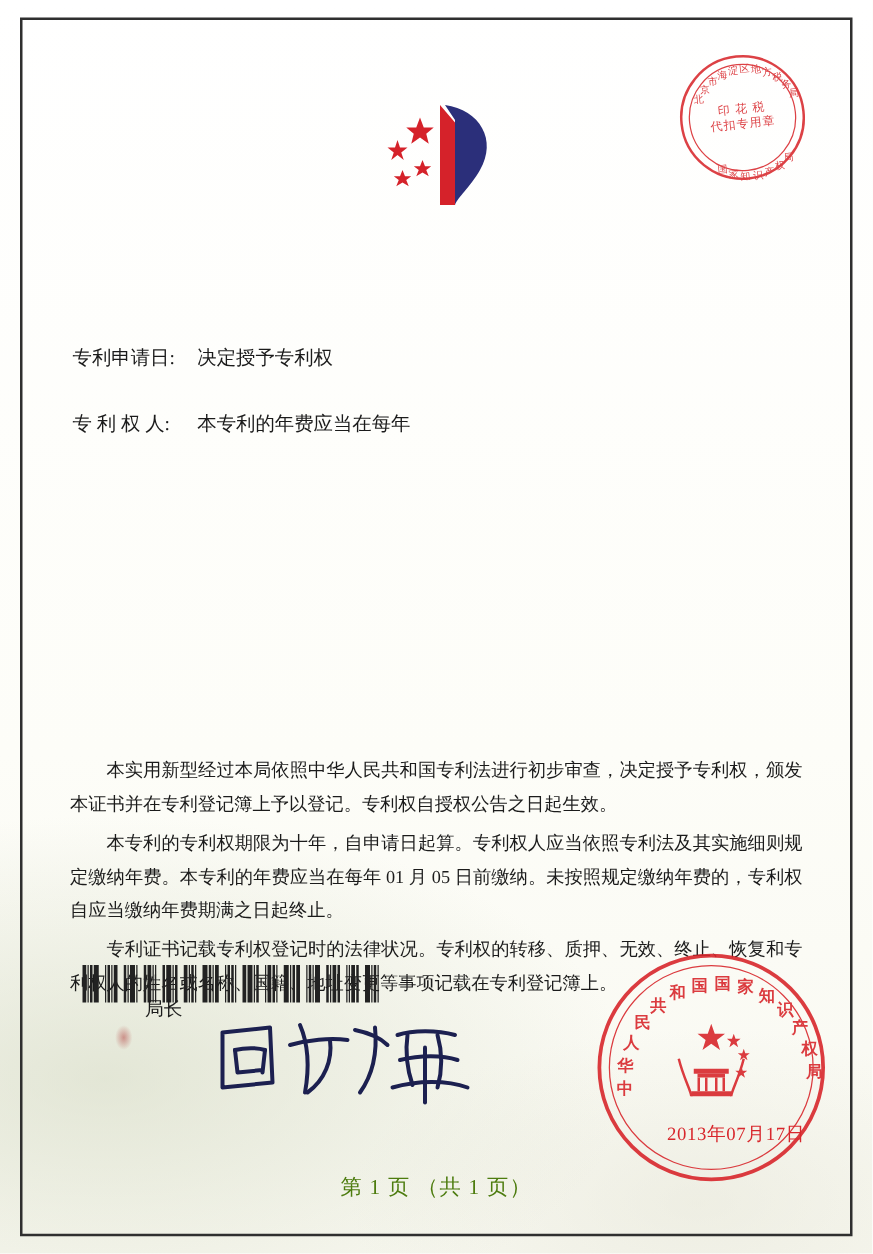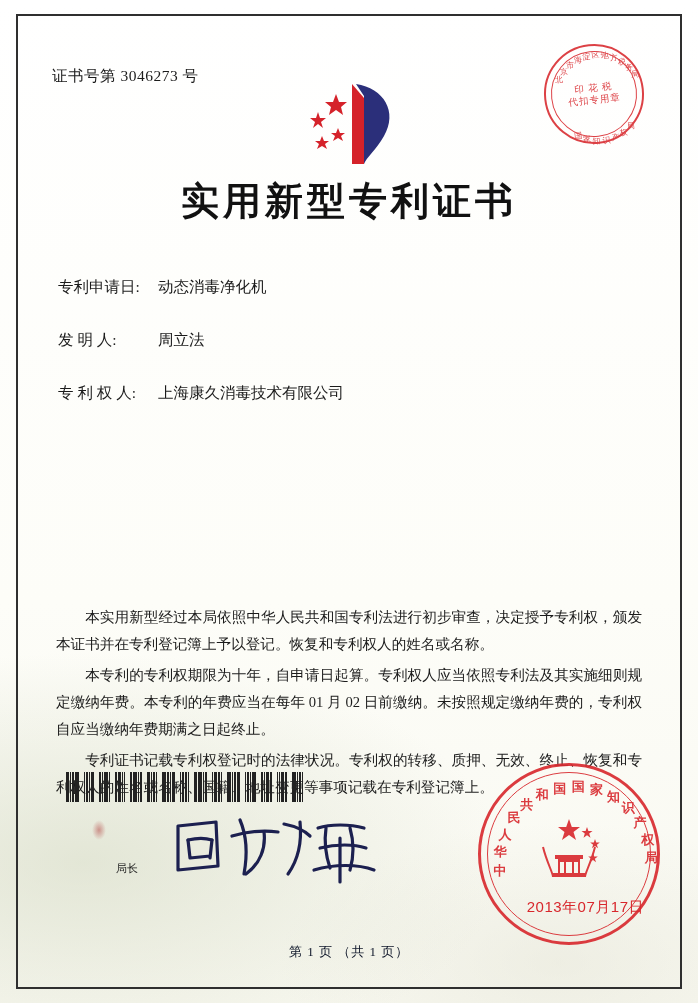--- a/index.html
+++ b/index.html
@@ -140,22 +140,22 @@
   }
   .barcode span {
     display: inline-block;
     background: #222;
     height: 30px;
     margin-right: 1px;
     vertical-align: top;
   }
   .director-label {
     position: absolute;
-    left: 116px; top: 861px;
-    font-size: 11px;
+    left: 116px; top: 798px;
+    font-size: 15px;
     color: #1b1b1b;
   }
   .signature {
     position: absolute;
     left: 168px; top: 808px;
     width: 220px; height: 80px;
     color: #1c1c3a;
     font-size: 52px;
     font-family: "Liberation Serif", serif;
   }
@@ -189,47 +189,46 @@
     transform: translate(-50%, -50%);
     width: 72px; height: 66px;
   }
   .seal-date {
     position: absolute;
     right: 54px; bottom: 86px;
     font-size: 15px;
     color: #d8272c;
     letter-spacing: 0.5px;
     white-space: nowrap;
-    font-family: Liberation Sans, sans-serif;
+    font-family: Liberation Serif, serif;
   }
   .page-footer {
     position: absolute;
     left: 0; bottom: 42px;
     width: 100%;
     text-align: center;
-    font-size: 13px;
-    color: #0f172a;
+    font-size: 17px;
+    color: #4d7c0f;
     letter-spacing: 1px;
   }
   .stain {
     position: absolute;
     left: 92px; top: 820px;
     width: 14px; height: 20px;
     background: radial-gradient(ellipse at center, rgba(170,40,40,0.45), rgba(170,40,40,0) 70%);
     pointer-events: none;
   }
 </style>
 </head>
 <body>
 
 <div class="page">
   <div class="paper-tint"></div>
   <div class="border-frame"></div>
 
-  <div class="cert-number">证书号第 3046273 号</div>
 
   <div class="logo">
     <svg width="110" height="90" viewBox="0 0 110 90">
       <path d="M52 6 L52 86 L64 86 L64 20 Z" fill="#d5222a"></path>
       <path d="M56 6 C84 10, 98 34, 84 58 C76 72, 66 80, 64 86 L64 18 Z" fill="#2b2f7a"></path>
       <polygon points="36,16 39,24 47,24 41,29 43,37 36,32 29,37 31,29 25,24 33,24" fill="#d5222a"></polygon>
       <polygon points="18,34 20,40 26,40 21,44 23,50 18,46 13,50 15,44 10,40 16,40" fill="#d5222a"></polygon>
       <polygon points="22,58 24,63 29,63 25,66 27,71 22,68 17,71 19,66 15,63 20,63" fill="#d5222a"></polygon>
       <polygon points="38,50 40,55 45,55 41,58 43,63 38,60 33,63 35,58 31,55 36,55" fill="#d5222a"></polygon>
     </svg>
@@ -258,40 +257,35 @@
       <span style="transform: rotate(162deg) translate(0,-42px) rotate(-162deg);">产</span>
       <span style="transform: rotate(149deg) translate(0,-42px) rotate(-149deg);">权</span>
       <span style="transform: rotate(136deg) translate(0,-42px) rotate(-136deg);">局</span>
     </div>
     <div class="center-lines">
       <div>印 花 税</div>
       <div>代扣专用章</div>
     </div>
   </div>
 
-  <div class="title">实用新型专利证书</div>
 
   <div class="fields">
     <div class="field-row">
       <span class="field-label">专利申请日:</span>
-      <span class="field-value">动态消毒净化机</span>
-    </div>
-    <div class="field-row">
-      <span class="field-label">发  明  人:</span>
-      <span class="field-value">周立法</span>
+      <span class="field-value">决定授予专利权</span>
     </div>
     <div class="field-row">
       <span class="field-label">专 利 权 人:</span>
-      <span class="field-value">上海康久消毒技术有限公司</span>
+      <span class="field-value">本专利的年费应当在每年</span>
     </div>
   </div>
 
   <div class="body-text">
-    <p>本实用新型经过本局依照中华人民共和国专利法进行初步审查，决定授予专利权，颁发本证书并在专利登记簿上予以登记。恢复和专利权人的姓名或名称。</p>
-    <p>本专利的专利权期限为十年，自申请日起算。专利权人应当依照专利法及其实施细则规定缴纳年费。本专利的年费应当在每年 01 月 02 日前缴纳。未按照规定缴纳年费的，专利权自应当缴纳年费期满之日起终止。</p>
+    <p>本实用新型经过本局依照中华人民共和国专利法进行初步审查，决定授予专利权，颁发本证书并在专利登记簿上予以登记。专利权自授权公告之日起生效。</p>
+    <p>本专利的专利权期限为十年，自申请日起算。专利权人应当依照专利法及其实施细则规定缴纳年费。本专利的年费应当在每年 01 月 05 日前缴纳。未按照规定缴纳年费的，专利权自应当缴纳年费期满之日起终止。</p>
     <p>专利证书记载专利权登记时的法律状况。专利权的转移、质押、无效、终止、恢复和专利权人的姓名或名称、国籍、地址变更等事项记载在专利登记簿上。</p>
   </div>
 
   <div class="barcode">
     <span style="width:3px"></span><span style="width:1px"></span><span style="width:2px"></span><span style="width:4px"></span>
     <span style="width:1px"></span><span style="width:2px"></span><span style="width:1px"></span><span style="width:3px"></span>
     <span style="width:2px"></span><span style="width:1px"></span><span style="width:4px"></span><span style="width:1px"></span>
     <span style="width:2px"></span><span style="width:3px"></span><span style="width:1px"></span><span style="width:1px"></span>
     <span style="width:2px"></span><span style="width:4px"></span><span style="width:1px"></span><span style="width:2px"></span>
     <span style="width:3px"></span><span style="width:1px"></span><span style="width:2px"></span><span style="width:1px"></span>

